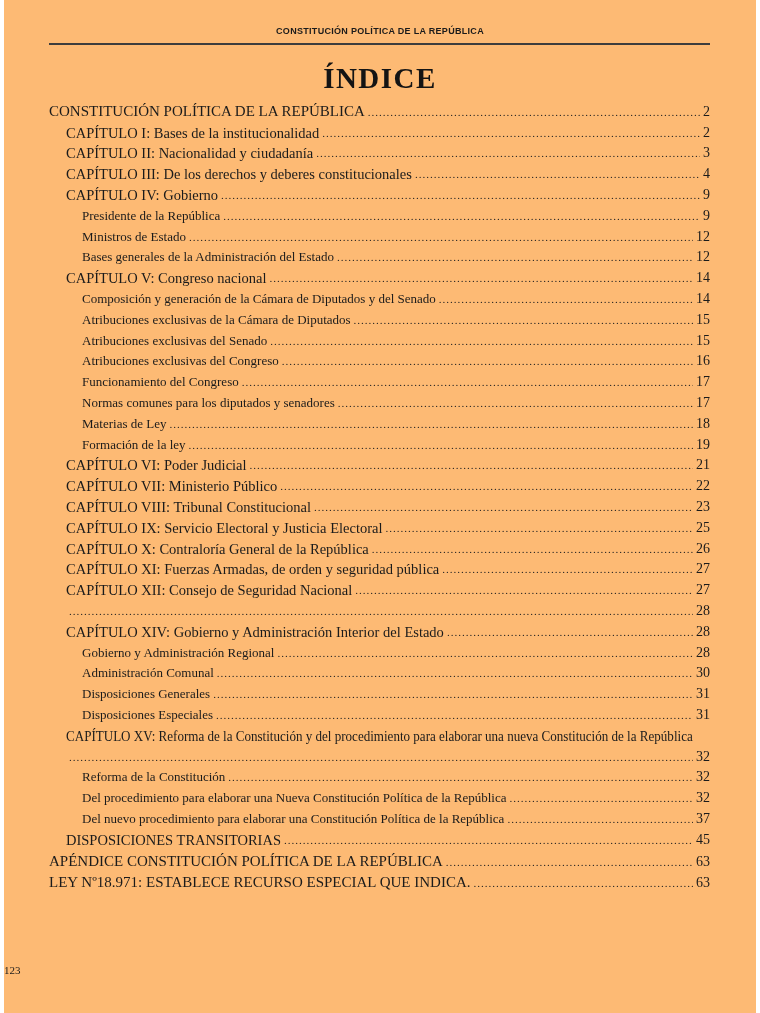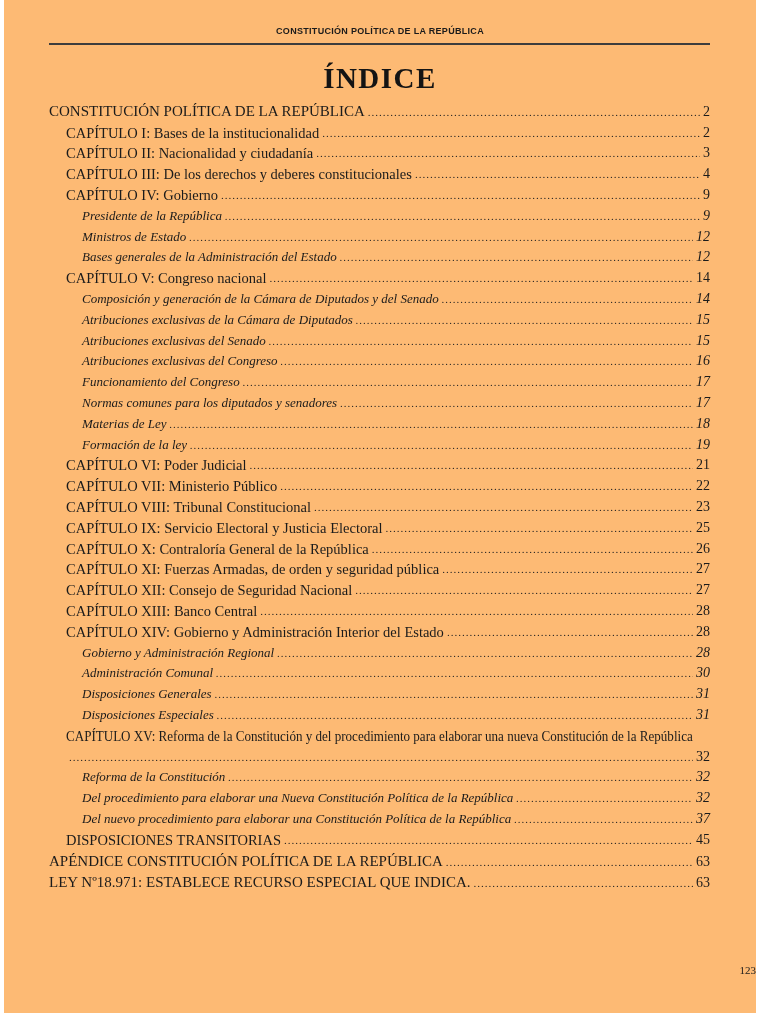--- a/index.html
+++ b/index.html
@@ -46,21 +46,21 @@
   }
   .toc-row {
     display: flex;
     align-items: baseline;
     line-height: 20.8px;
     white-space: nowrap;
   }
   .toc-row.wrap { display: block; }
   .level-0 { font-size: 15px; padding-left: 0; }
   .level-1 { font-size: 14.5px; padding-left: 17px; align-items: center; }
-  .level-2 { font-size: 13px;  padding-left: 33px; font-style: italic; }
+  .level-2 { font-size: 13px;  padding-left: 33px; }
   .toc-label { white-space: nowrap; }
   .toc-row.wrap .toc-label {
     display: inline-block;
     white-space: nowrap;
     transform: scaleX(0.90);
     transform-origin: 0 50%;
   }
   .dots {
     flex: 1 1 auto;
     overflow: hidden;
@@ -77,21 +77,21 @@
   .pagenum {
     flex: 0 0 auto;
     padding-left: 2px;
     font-size: 14px;
   }
   .page-footer {
     position: absolute;
     top: 964px;
     left: 0;
     width: 100%;
-    text-align: right;
+    text-align: left;
     font-size: 11px;
     color: #1b1b1b;
   }
 </style>
 </head>
 <body>
 
 <div class="page">
 
   <div class="running-header">
@@ -217,21 +217,20 @@
         <span class="toc-label">CAPÍTULO XI: Fuerzas Armadas, de orden y seguridad pública</span>
         <span class="dots"></span>
         <span class="pagenum">27</span>
       </div>
       <div class="toc-row level-1">
         <span class="toc-label">CAPÍTULO XII: Consejo de Seguridad Nacional</span>
         <span class="dots"></span>
         <span class="pagenum">27</span>
       </div>
       <div class="toc-row level-1">
-        <span class="toc-label">CAPÍTULO XIII: Banco Central</span>
         <span class="dots"></span>
         <span class="pagenum">28</span>
       </div>
       <div class="toc-row level-1">
         <span class="toc-label">CAPÍTULO XIV: Gobierno y Administración Interior del Estado</span>
         <span class="dots"></span>
         <span class="pagenum">28</span>
       </div>
       <div class="toc-row level-2">
         <span class="toc-label">Gobierno y Administración Regional</span>

